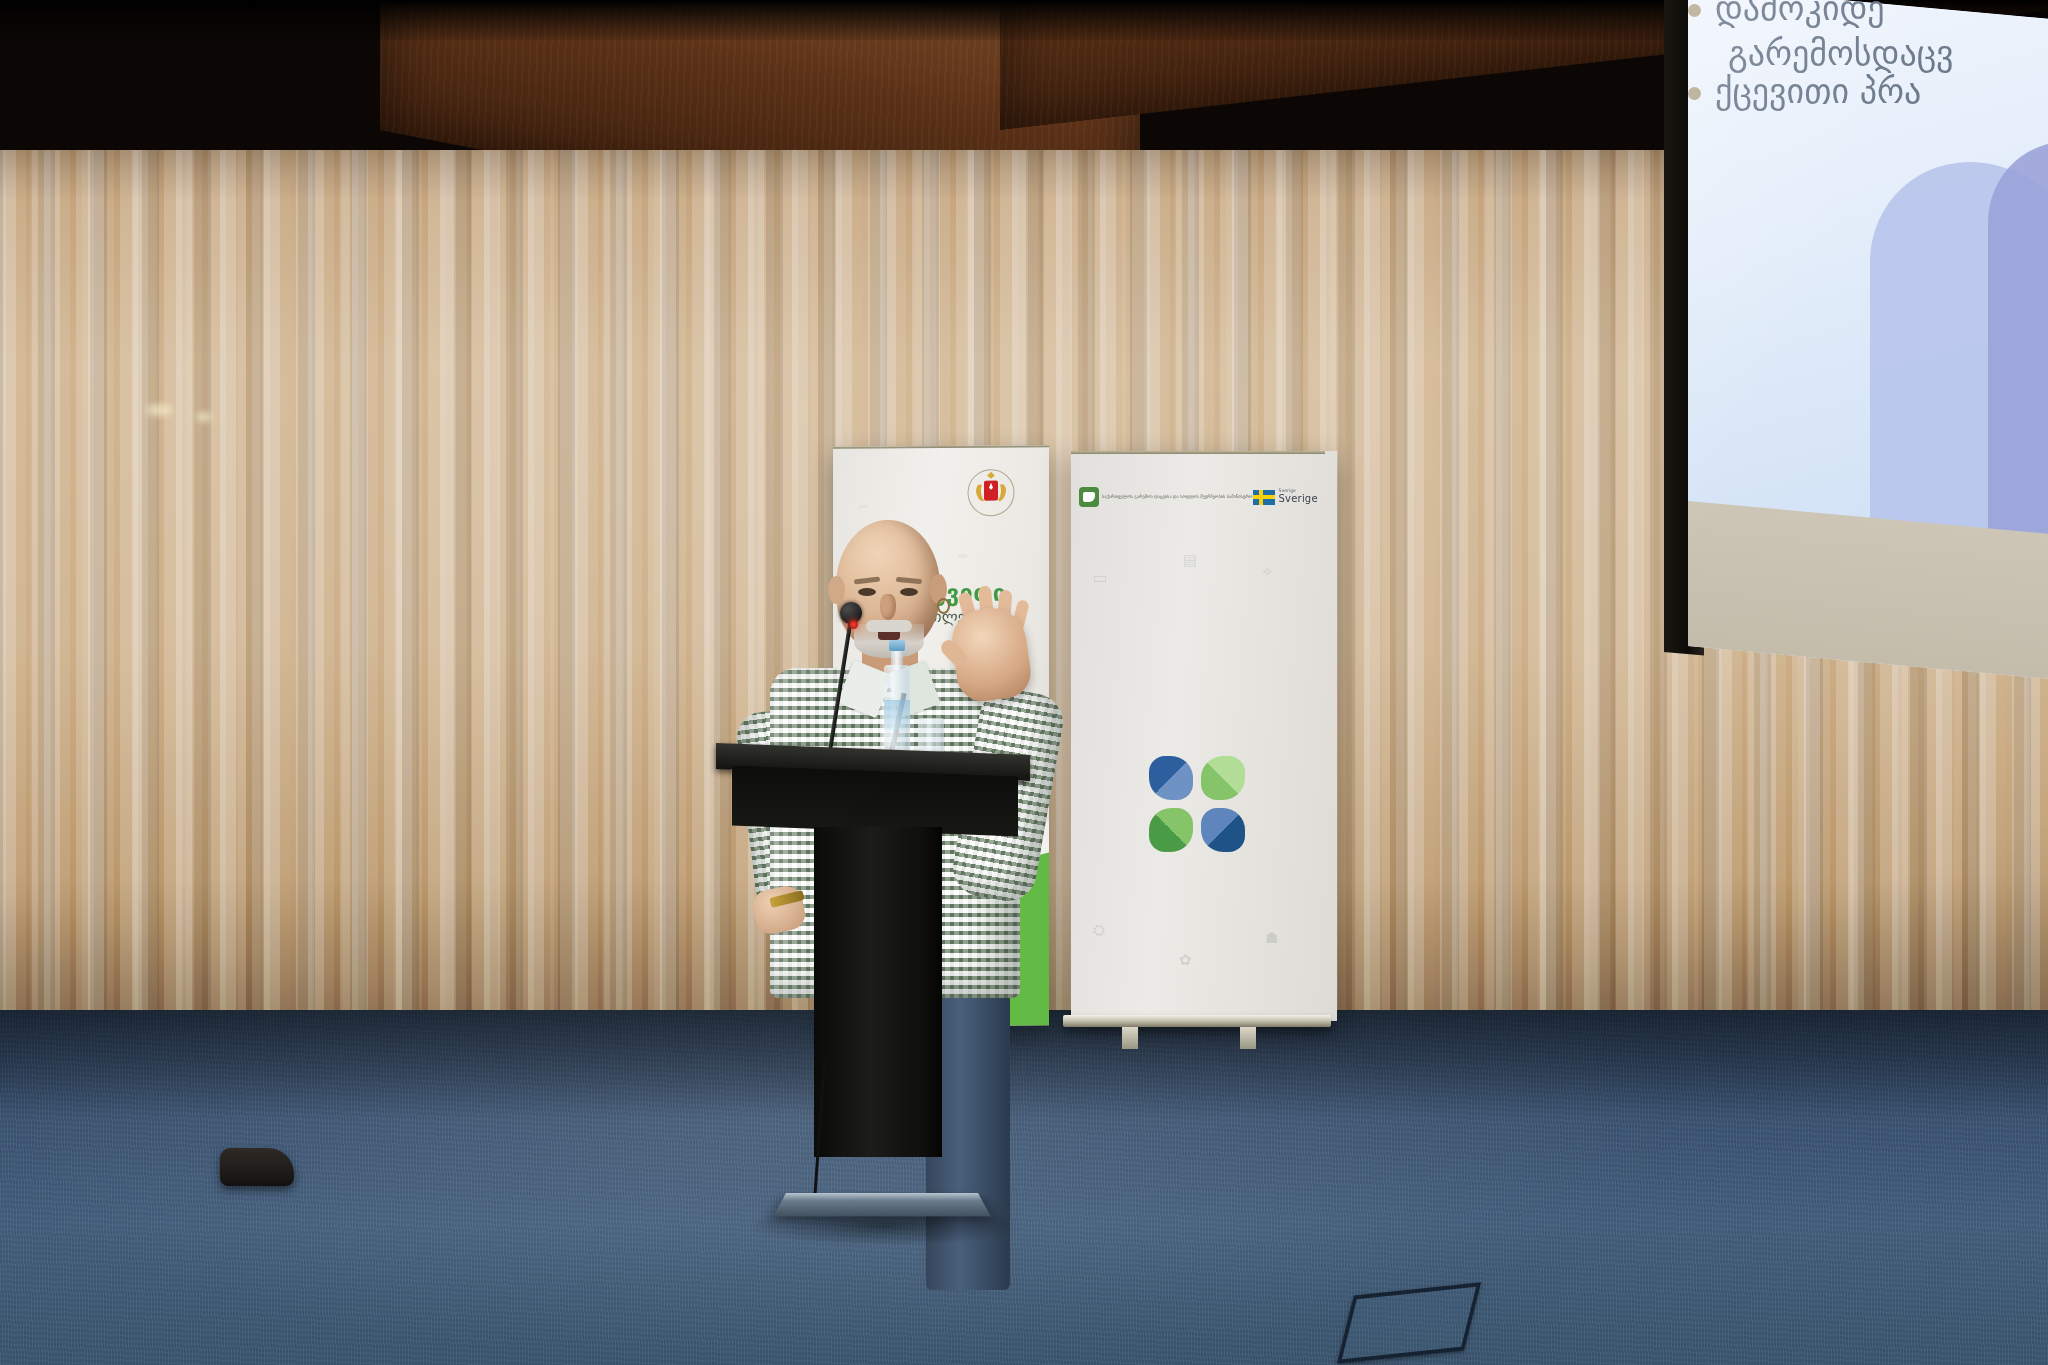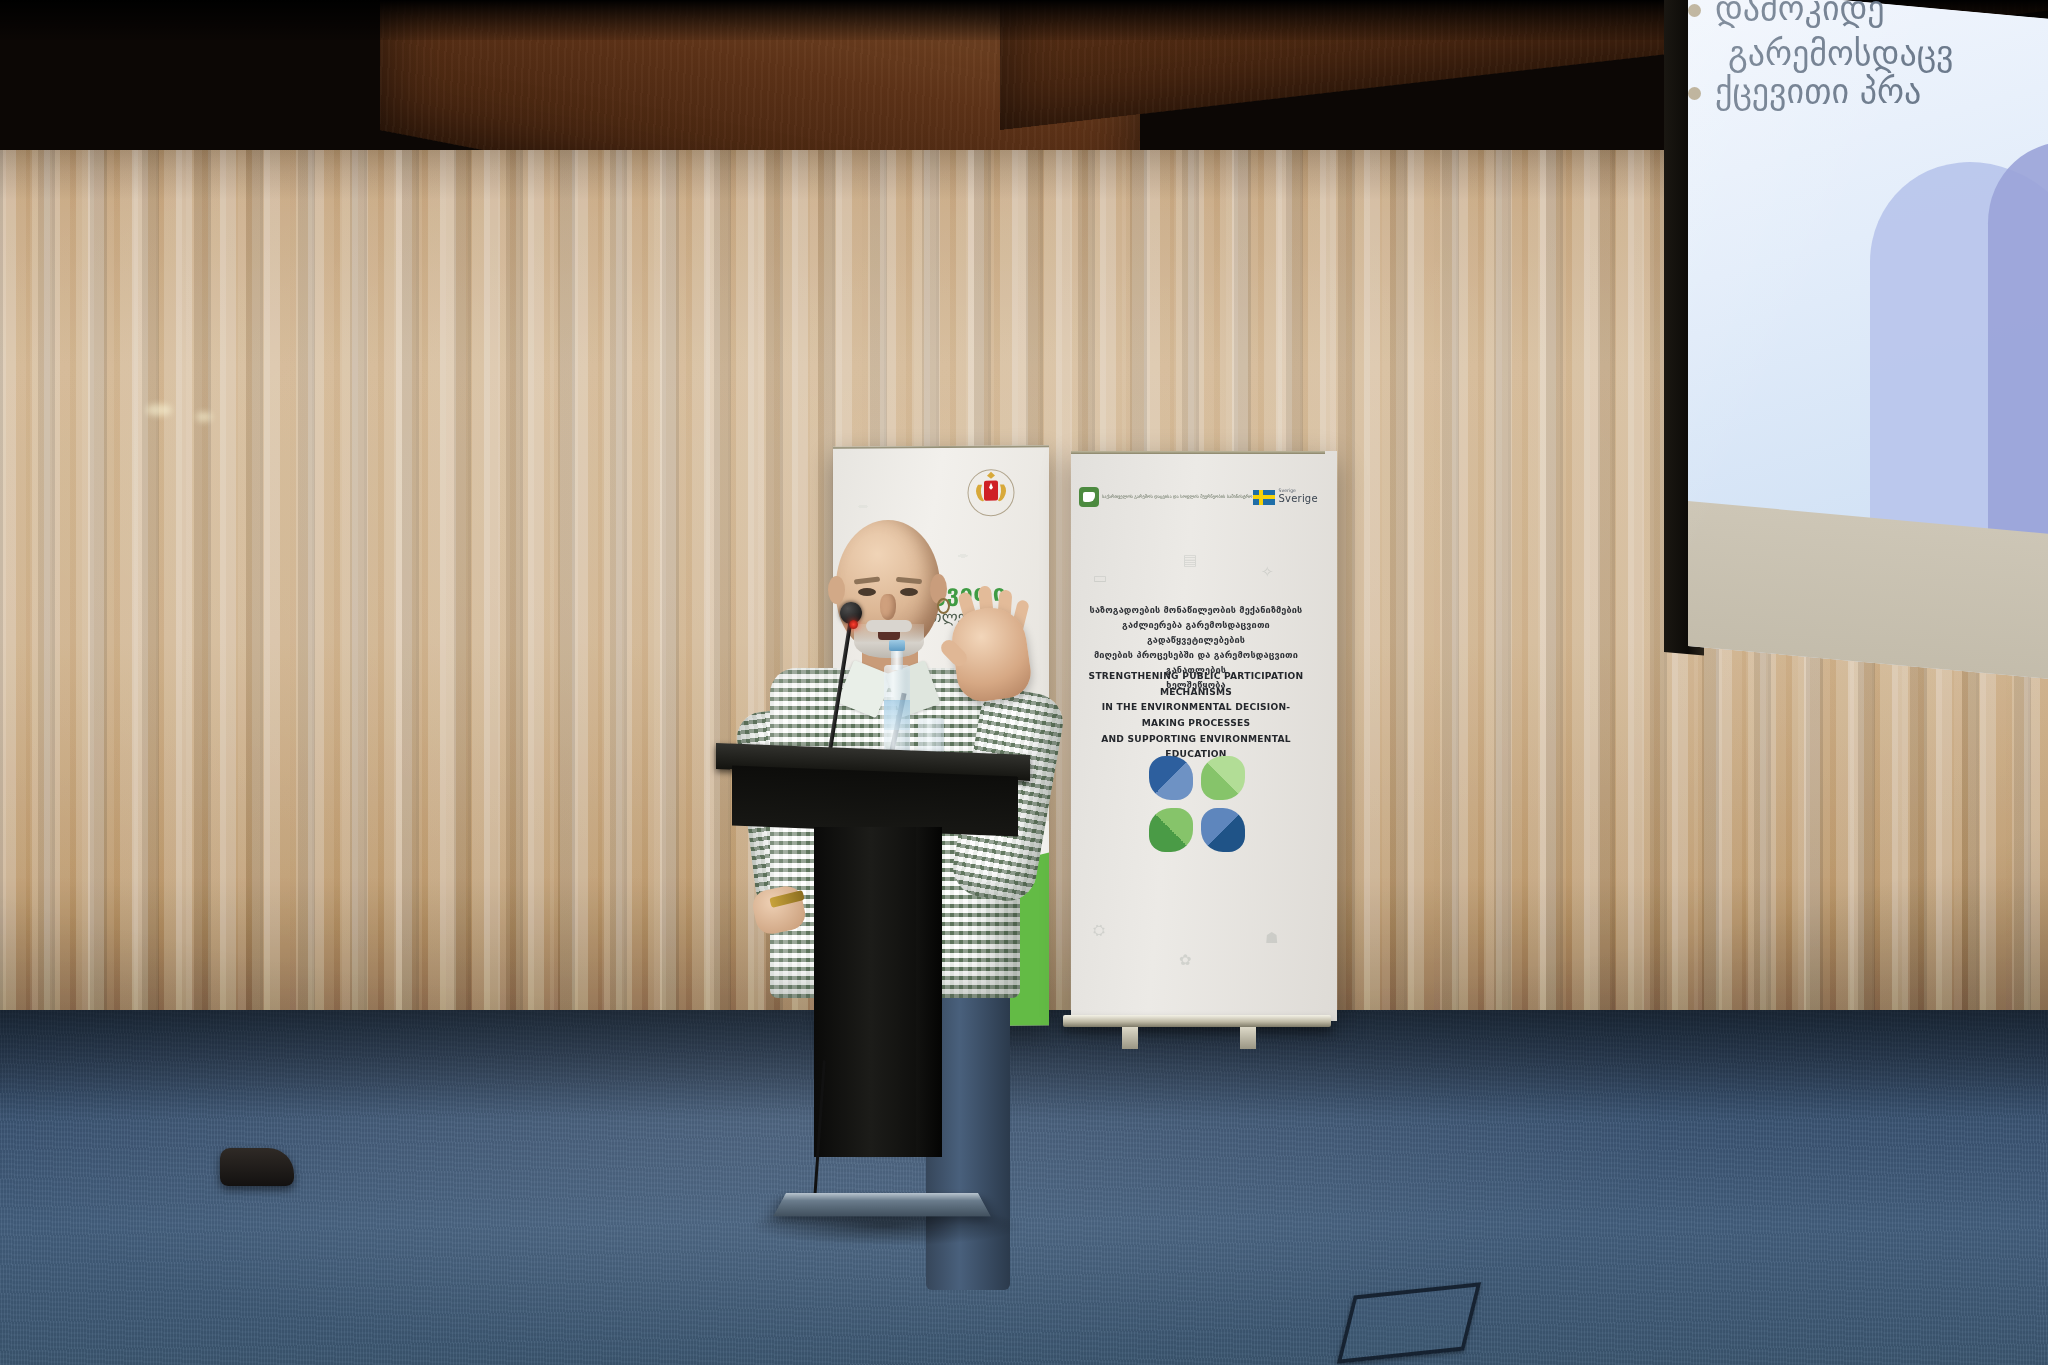--- a/index.html
+++ b/index.html
@@ -346,32 +346,21 @@
         <div class="se-flag"></div>
         <div class="se-txt">
           <div class="se-sub">Sverige</div>
           <div class="se-main">Sverige</div>
         </div>
       </div>
 
       <div class="logo-undp"></div>
     </div>
 
-    <div class="b2-ka">
-      <div>საზოგადოების მონაწილეობის მექანიზმების</div>
-      <div>გაძლიერება გარემოსდაცვითი გადაწყვეტილებების</div>
-      <div>მიღების პროცესებში და გარემოსდაცვითი განათლების</div>
-      <div>ხელშეწყობა</div>
-    </div>
-
-    <div class="b2-en">
-      <div>STRENGTHENING PUBLIC PARTICIPATION MECHANISMS</div>
-      <div>IN THE ENVIRONMENTAL DECISION-MAKING PROCESSES</div>
-      <div>AND SUPPORTING ENVIRONMENTAL EDUCATION</div>
-    </div>
+
 
     <div class="b2-petal">
       <div class="petal p-tl"></div>
       <div class="petal p-tr"></div>
       <div class="petal p-bl"></div>
       <div class="petal p-br"></div>
     </div>
 
     <div class="b2-icon" style="left:22px;top:118px;">▭</div>
     <div class="b2-icon" style="left:112px;top:100px;">▤</div>

